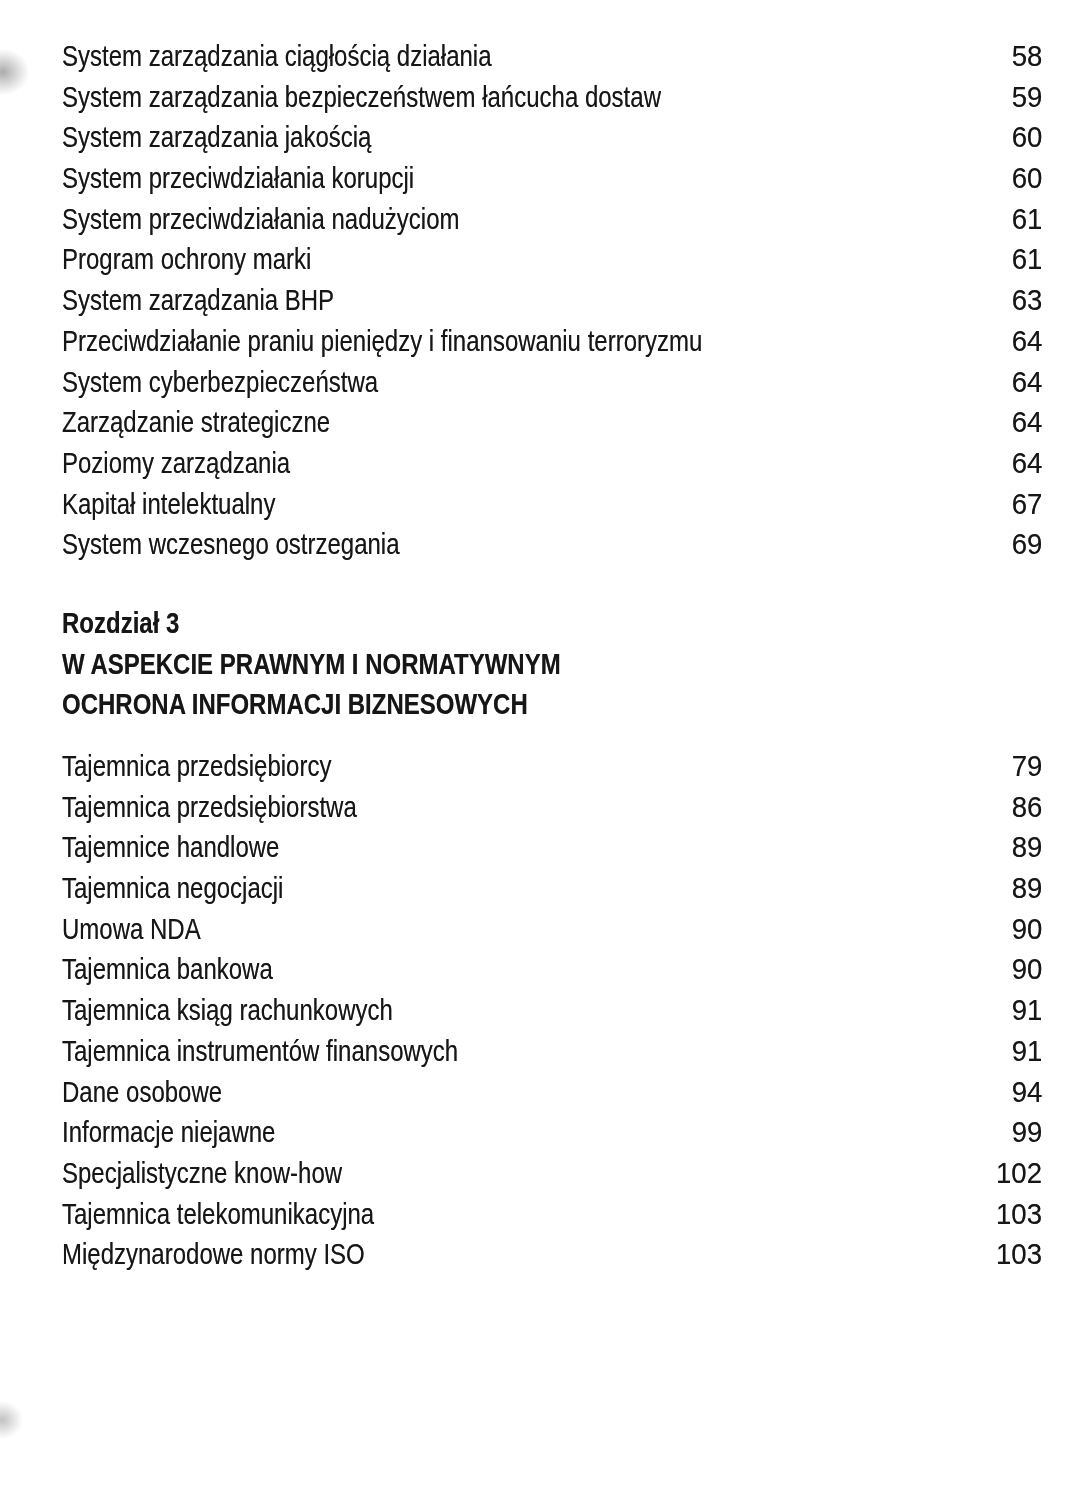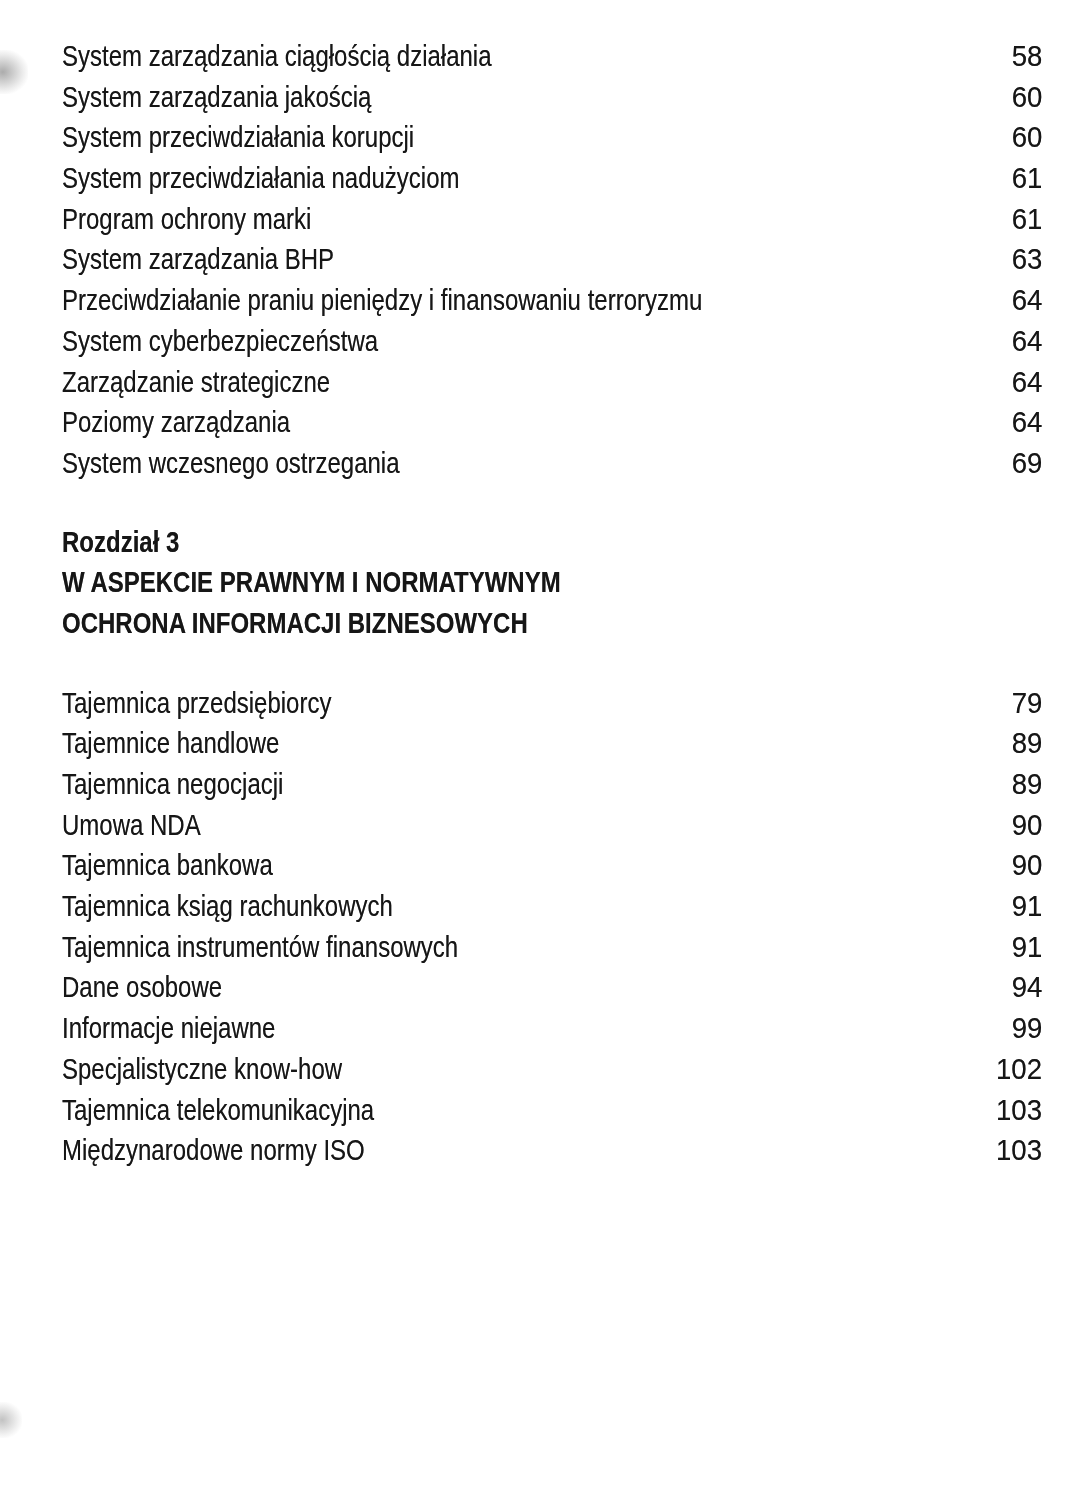--- a/index.html
+++ b/index.html
@@ -56,21 +56,21 @@
     white-space: nowrap;
   }
   .chapter-line .title-text {
     font-weight: 700;
   }
   .author-row .title-text {
     font-weight: 400;
     font-size: 29px;
   }
   .section-after {
-    margin-top: 39px;
+    margin-top: 21px;
   }
   .scan-artifact {
     position: absolute;
     pointer-events: none;
   }
   #artifact-top {
     left: 0; top: 50px; width: 28px; height: 44px;
     background: radial-gradient(ellipse at 10% 50%, rgba(70,70,70,0.45), rgba(120,120,120,0.15) 55%, rgba(255,255,255,0) 75%);
   }
   #artifact-bottom {
@@ -87,20 +87,24 @@
   <div class="scan-artifact" id="artifact-bottom"></div>
 
   <div class="content">
 
     <div class="toc-section">
         <div class="toc-row">
           <span class="title-text">System zarządzania ciągłością działania</span>
           <span class="page-num">58</span>
         </div>
         <div class="toc-row">
+          <span class="title-text">System zarządzania bezpieczeństwem łańcucha dostaw</span>
+          <span class="page-num">59</span>
+        </div>
+        <div class="toc-row">
           <span class="title-text">System zarządzania jakością</span>
           <span class="page-num">60</span>
         </div>
         <div class="toc-row">
           <span class="title-text">System przeciwdziałania korupcji</span>
           <span class="page-num">60</span>
         </div>
         <div class="toc-row">
           <span class="title-text">System przeciwdziałania nadużyciom</span>
           <span class="page-num">61</span>
@@ -121,20 +125,24 @@
           <span class="title-text">System cyberbezpieczeństwa</span>
           <span class="page-num">64</span>
         </div>
         <div class="toc-row">
           <span class="title-text">Zarządzanie strategiczne</span>
           <span class="page-num">64</span>
         </div>
         <div class="toc-row">
           <span class="title-text">Poziomy zarządzania</span>
           <span class="page-num">64</span>
+        </div>
+        <div class="toc-row">
+          <span class="title-text">Kapitał intelektualny</span>
+          <span class="page-num">67</span>
         </div>
         <div class="toc-row">
           <span class="title-text">System wczesnego ostrzegania</span>
           <span class="page-num">69</span>
         </div>
       </div>
 
     <div class="chapter-block">
       <div class="chapter-line">
         <span class="title-text">Rozdział 3</span>
@@ -146,20 +154,24 @@
         <span class="title-text">OCHRONA INFORMACJI BIZNESOWYCH</span>
       </div>
     </div>
 
     <div class="toc-section section-after">
         <div class="toc-row">
           <span class="title-text">Tajemnica przedsiębiorcy</span>
           <span class="page-num">79</span>
         </div>
         <div class="toc-row">
+          <span class="title-text">Tajemnica przedsiębiorstwa</span>
+          <span class="page-num">86</span>
+        </div>
+        <div class="toc-row">
           <span class="title-text">Tajemnice handlowe</span>
           <span class="page-num">89</span>
         </div>
         <div class="toc-row">
           <span class="title-text">Tajemnica negocjacji</span>
           <span class="page-num">89</span>
         </div>
         <div class="toc-row">
           <span class="title-text">Umowa NDA</span>
           <span class="page-num">90</span>

